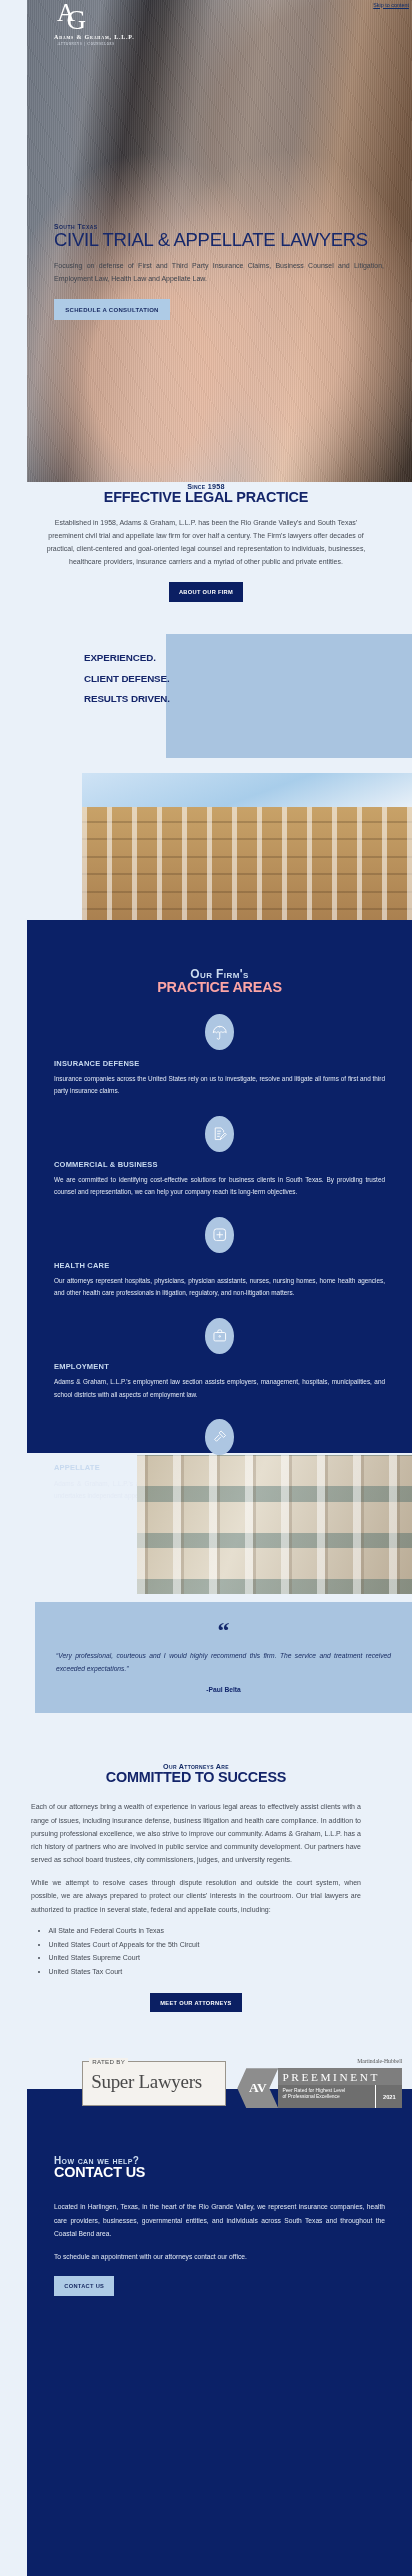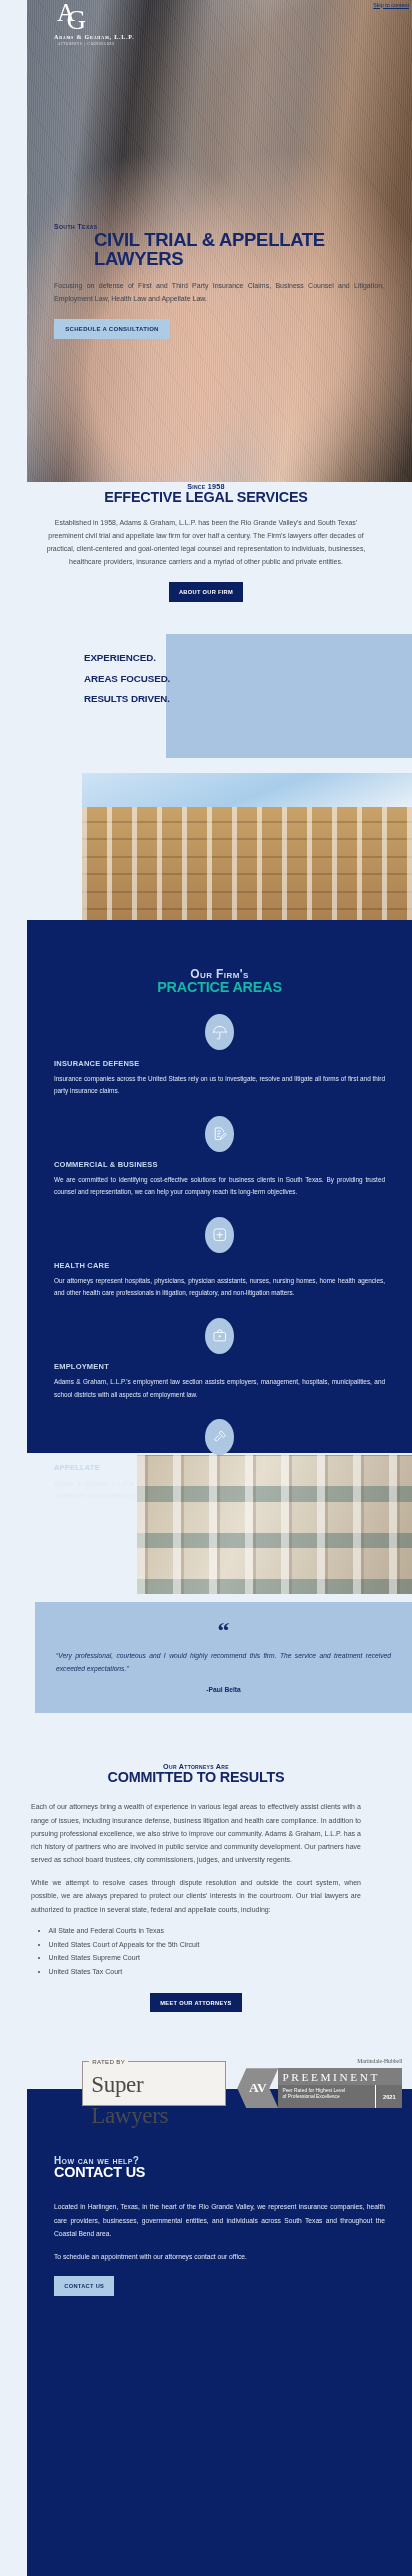--- a/index.html
+++ b/index.html
@@ -45,22 +45,22 @@
   .skip-link {
     position:absolute; right:3.1px; top:1.5px; z-index:6;
     color:#0d2c6b; font-size:5.4px; text-decoration:underline;
   }
   .hero-body { position:absolute; left:27px; top:223px; width:330px; z-index:4; }
   .hero-eyebrow {
     color:#16265e; font-size:6.7px; font-variant:small-caps; letter-spacing:0.5px;
     font-weight:700; font-family:"Liberation Sans", sans-serif;
   }
   .hero-title {
-    color:#16286b; font-size:18.5px; font-weight:700; letter-spacing:-0.3px;
-    line-height:1.05; margin-top:-0.5px;margin-left:40px;
+    color:#16286b; font-size:18.5px; font-weight:400; letter-spacing:-0.3px;
+    line-height:1.05; margin-top:-0.5px;
   }
   .hero-text {
     color:#3d434d; font-size:7px; line-height:1.85; margin-top:11.3px;
     text-align:justify; width:330px;
   }
   .btn-light {
     display:inline-block; margin-top:13.4px; background:#aecbe6; color:#15275f;
     font-size:6px; font-weight:700; letter-spacing:0.3px; padding:7.2px 11.3px;
     text-decoration:none;
   }
@@ -118,21 +118,21 @@
   .sec-practice {
     position:absolute; left:27px; top:920px; width:385px; height:533px;
     background:#0b2167;
   }
   .pa-inner { padding:47px 27px 0; }
   .eyebrow-light {
     font-variant:small-caps; letter-spacing:0.4px; font-size:12px;
     color:#ccdcf0; font-weight:700; text-align:center;
   }
   .h2-light {
-    font-size:14.4px; font-weight:700; color:#14b8a6; text-align:center;
+    font-size:14.4px; font-weight:700; color:#fca5a5; text-align:center;
     letter-spacing:-0.2px; line-height:1.1; margin-top:-1px;
   }
   .pa-item { margin-top:18.5px; }
   .pa-icon {
     width:29px; height:36px; border-radius:50%; background:#adc6e2;
     margin:0 auto 0; display:flex; align-items:center; justify-content:center;
   }
   .pa-icon svg { width:15.5px; height:15.5px; }
   .pa-title {
     text-align:left; color:#c7d9ef; font-size:7.5px; font-weight:700;
@@ -195,21 +195,21 @@
   .badge-sl {
     width:144px; height:45px; background:#f4f2ee; border:0.5px solid #9a958c;
     position:relative; padding:7.2px 8.2px 0;
   }
   .badge-sl .rated {
     position:absolute; top:-4.1px; left:6.2px; background:#f4f2ee; padding:0 3.1px;
     font-size:6.2px; color:#4a4a4a; letter-spacing:0.3px;
     font-family:"Liberation Sans", sans-serif;
   }
   .badge-sl .sl-name {
-    font-family:"Liberation Serif", serif; font-size:23px; color:#4a4a4a;
+    font-family:"Liberation Serif", serif; font-size:19px; color:#4a4a4a;
     line-height:1.35; letter-spacing:-0.3px;
   }
   .badge-av { width:165px; height:47px; position:relative; }
   .badge-av .mh {
     position:absolute; right:0; top:-3.1px; font-size:5.7px; color:#555;
     font-family:"Liberation Serif", serif;
   }
   .av-body { position:absolute; top:7.2px; left:0; right:0; height:40px; display:flex; }
   .av-hex {
     width:41px; background:#8d8d8d; color:#fff; display:flex; align-items:center;
@@ -274,31 +274,31 @@
     <div class="hero-eyebrow">South Texas</div>
     <h1 class="hero-title">CIVIL TRIAL &amp; APPELLATE LAWYERS</h1>
     <p class="hero-text">Focusing on defense of First and Third Party Insurance Claims, Business Counsel and Litigation, Employment Law, Health Law and Appellate Law.</p>
     <a class="btn-light" href="#">SCHEDULE A CONSULTATION</a>
   </div>
 </section>
 <a class="skip-link" href="#">Skip to content</a>
 
 <section class="sec-about">
   <div class="eyebrow">Since 1958</div>
-  <h2 class="h2">EFFECTIVE LEGAL SERVICES</h2>
+  <h2 class="h2">EFFECTIVE LEGAL PRACTICE</h2>
   <p class="about-copy">Established in 1958, Adams &amp; Graham, L.L.P. has been the Rio Grande Valley's and South Texas' preeminent civil trial and appellate law firm for over half a century. The Firm's lawyers offer decades of practical, client-centered and goal-oriented legal counsel and representation to individuals, businesses, healthcare providers, insurance carriers and a myriad of other public and private entities.</p>
   <div class="center" style="margin-top:13.4px;">
     <a class="btn-dark" href="#">ABOUT OUR FIRM</a>
   </div>
 </section>
 
 <div class="band-blue"></div>
 <div class="band-text">
   <div>EXPERIENCED.</div>
-  <div>AREAS FOCUSED.</div>
+  <div>CLIENT DEFENSE.</div>
   <div>RESULTS DRIVEN.</div>
 </div>
 <div class="photo-courthouse"></div>
 
 <section class="sec-practice">
   <div class="pa-inner">
     <div class="eyebrow-light">Our Firm's</div>
     <h2 class="h2-light">PRACTICE AREAS</h2>
 
     <div class="pa-item">
@@ -365,21 +365,21 @@
 <div class="photo-court2"></div>
 
 <section class="testimonial">
   <div class="quote-mark">“</div>
   <p class="quote-text">“Very professional, courteous and I would highly recommend this firm. The service and treatment received exceeded expectations.”</p>
   <div class="quote-author">-Paul Belta</div>
 </section>
 
 <section class="sec-committed">
   <div class="eyebrow">Our Attorneys Are</div>
-  <h2 class="h2">COMMITTED TO RESULTS</h2>
+  <h2 class="h2">COMMITTED TO SUCCESS</h2>
   <div class="cmt-copy">
     <p>Each of our attorneys bring a wealth of experience in various legal areas to effectively assist clients with a range of issues, including insurance defense, business litigation and health care compliance. In addition to pursuing professional excellence, we also strive to improve our community. Adams &amp; Graham, L.L.P. has a rich history of partners who are involved in public service and community development. Our partners have served as school board trustees, city commissioners, judges, and university regents.</p>
     <p>While we attempt to resolve cases through dispute resolution and outside the court system, when possible, we are always prepared to protect our clients' interests in the courtroom. Our trial lawyers are authorized to practice in several state, federal and appellate courts, including:</p>
   </div>
   <ul class="cmt-list">
     <li>All State and Federal Courts in Texas</li>
     <li>United States Court of Appeals for the 5th Circuit</li>
     <li>United States Supreme Court</li>
     <li>United States Tax Court</li>
   </ul>

